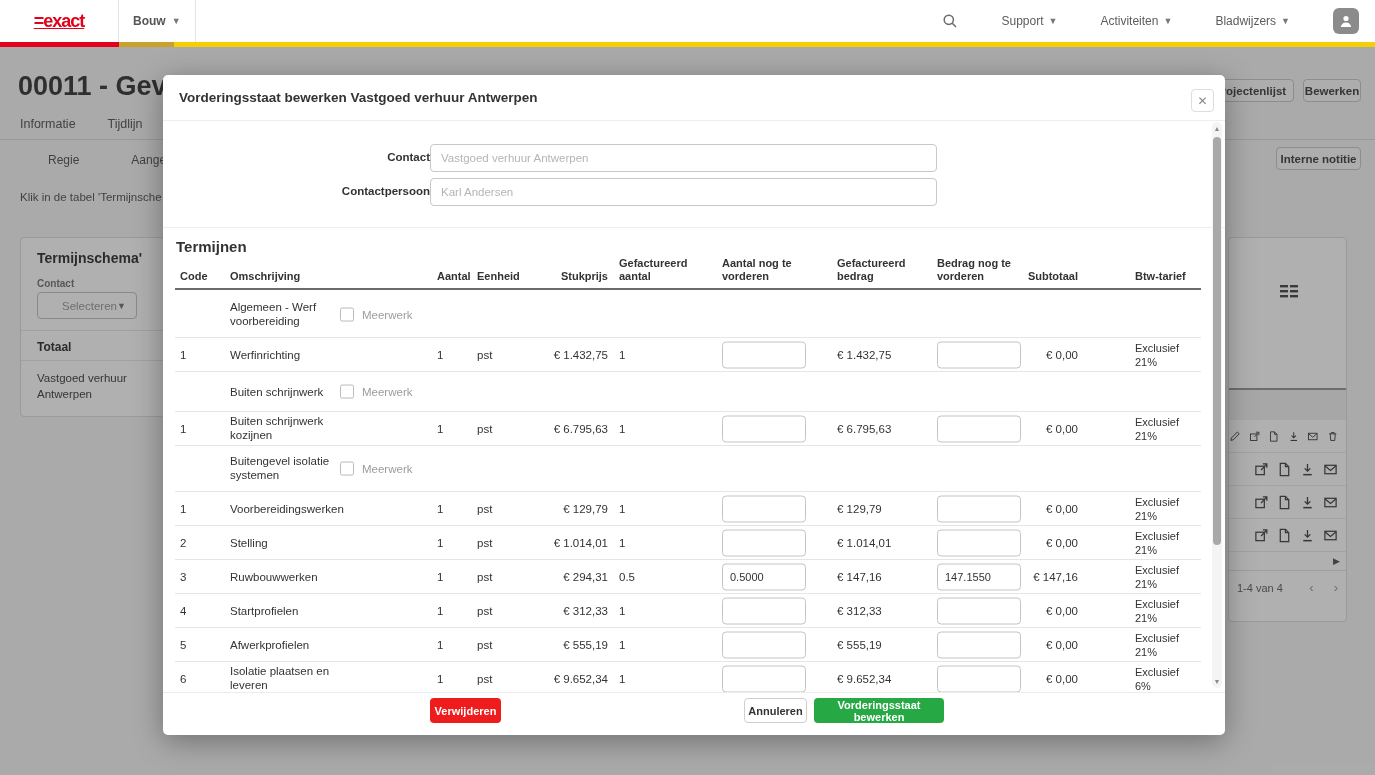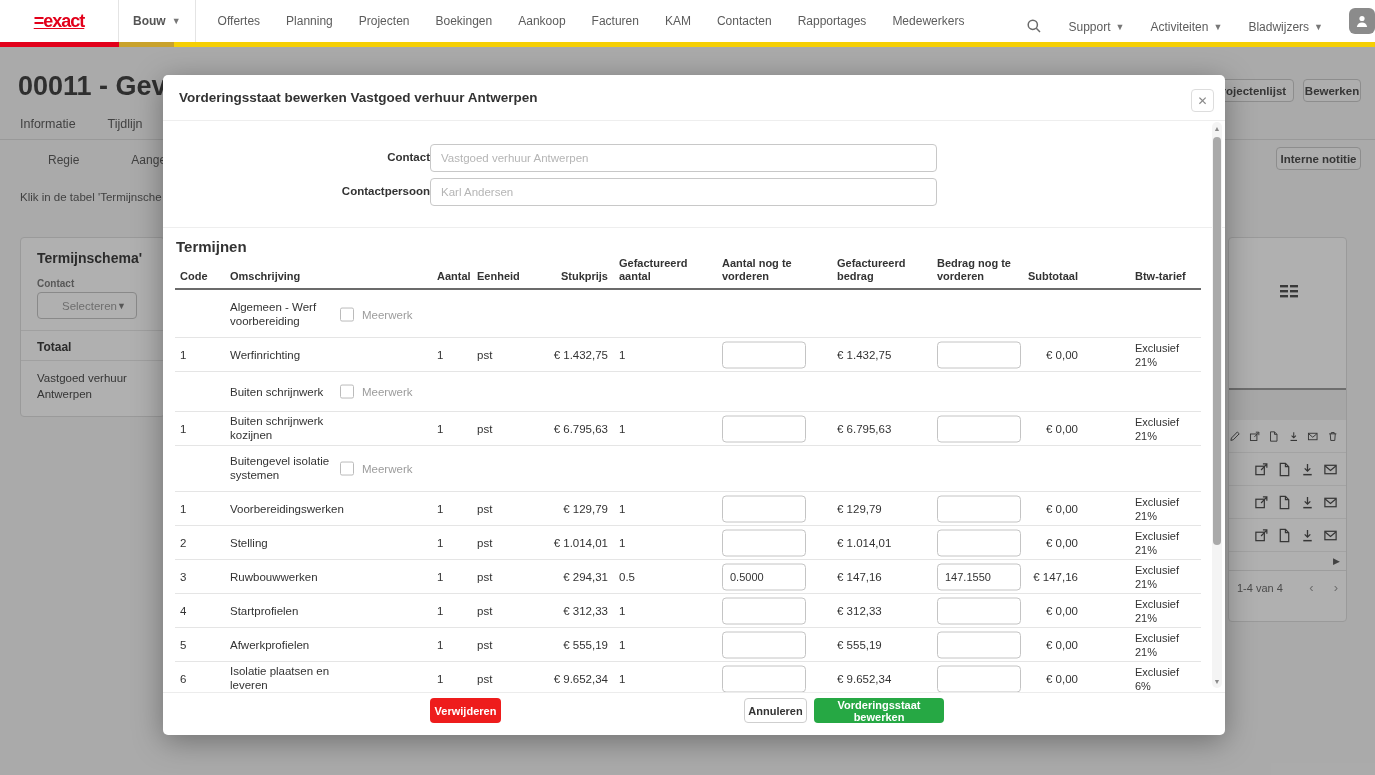--- a/index.html
+++ b/index.html
@@ -5,21 +5,21 @@
   * { margin:0; padding:0; box-sizing:border-box; }
   html,body { width:1375px; height:775px; overflow:hidden; }
   body { font-family:"Liberation Sans", sans-serif; font-size:12px; color:#333; background:#f4f4f4; position:relative; }
 
   
   .topnav { position:absolute; top:0; left:0; width:1375px; height:42px; background:#fff; z-index:8; display:flex; align-items:center; }
   .logo { width:118px; text-align:center; font-size:18px; font-weight:bold; color:#e2001a; letter-spacing:-1px;text-decoration:underline; }
   .module-box { height:42px; display:flex; align-items:center; gap:6px; padding:0 14px; border-left:1px solid #e4e4e4; border-right:1px solid #e4e4e4; color:#555; font-weight:bold; cursor:pointer; }
   .nav-items { display:flex; align-items:center; gap:26px; margin-left:22px; color:#5c5c5c; }
   .nav-items span { cursor:pointer; white-space:nowrap; }
-  .nav-right { margin-left:auto; display:flex; align-items:flex-end; gap:26px; padding-right:0; color:#5c5c5c; }
+  .nav-right { margin-left:auto; display:flex; align-items:center; gap:43px; padding-right:16px; color:#5c5c5c; }
   .nav-right .dd { display:flex; align-items:center; gap:5px; cursor:pointer; }
   .caret { font-size:9px; color:#777; }
   .avatar { width:26px; height:26px; border-radius:6px; background:#8b8b8b; display:flex; align-items:center; justify-content:center; }
   .colorbar { position:absolute; top:42px; left:0; width:1375px; height:5px; background:#f5cf04; z-index:8; }
   .colorbar .seg-red { position:absolute; left:0; top:0; width:119px; height:5px; background:#e2001a; }
   .colorbar .seg-gold { position:absolute; left:119px; top:0; width:55px; height:5px; background:#c9a22b; }
 
   
   .page { position:absolute; top:47px; left:0; width:1375px; height:728px; background:#f6f6f6; z-index:1; }
   .page-title { position:absolute; left:18px; top:24px; font-size:27px; font-weight:bold; color:#3a3a3a; }
@@ -109,32 +109,20 @@
 </style>
 </head>
 <body>
 
 <div class="topnav">
   <div class="logo">=exact</div>
   <div class="module-box">
     <span>Bouw</span>
     <span class="caret">▼</span>
   </div>
-  <div class="nav-items">
-      <span>Offertes</span>
-      <span>Planning</span>
-      <span>Projecten</span>
-      <span>Boekingen</span>
-      <span>Aankoop</span>
-      <span>Facturen</span>
-      <span>KAM</span>
-      <span>Contacten</span>
-      <span>Rapportages</span>
-      <span>Medewerkers</span>
-    </div>
   <div class="nav-right">
     <svg width="16" height="16" viewBox="0 0 16 16">
         <circle cx="6.8" cy="6.8" r="4.6" fill="none" stroke="#6a6a6a" stroke-width="1.5"></circle>
         <line x1="10.3" y1="10.3" x2="14" y2="14" stroke="#6a6a6a" stroke-width="1.5"></line>
       </svg>
     <span class="dd">
         <span>Support</span>
         <span class="caret">▼</span>
       </span>
     <span class="dd">

